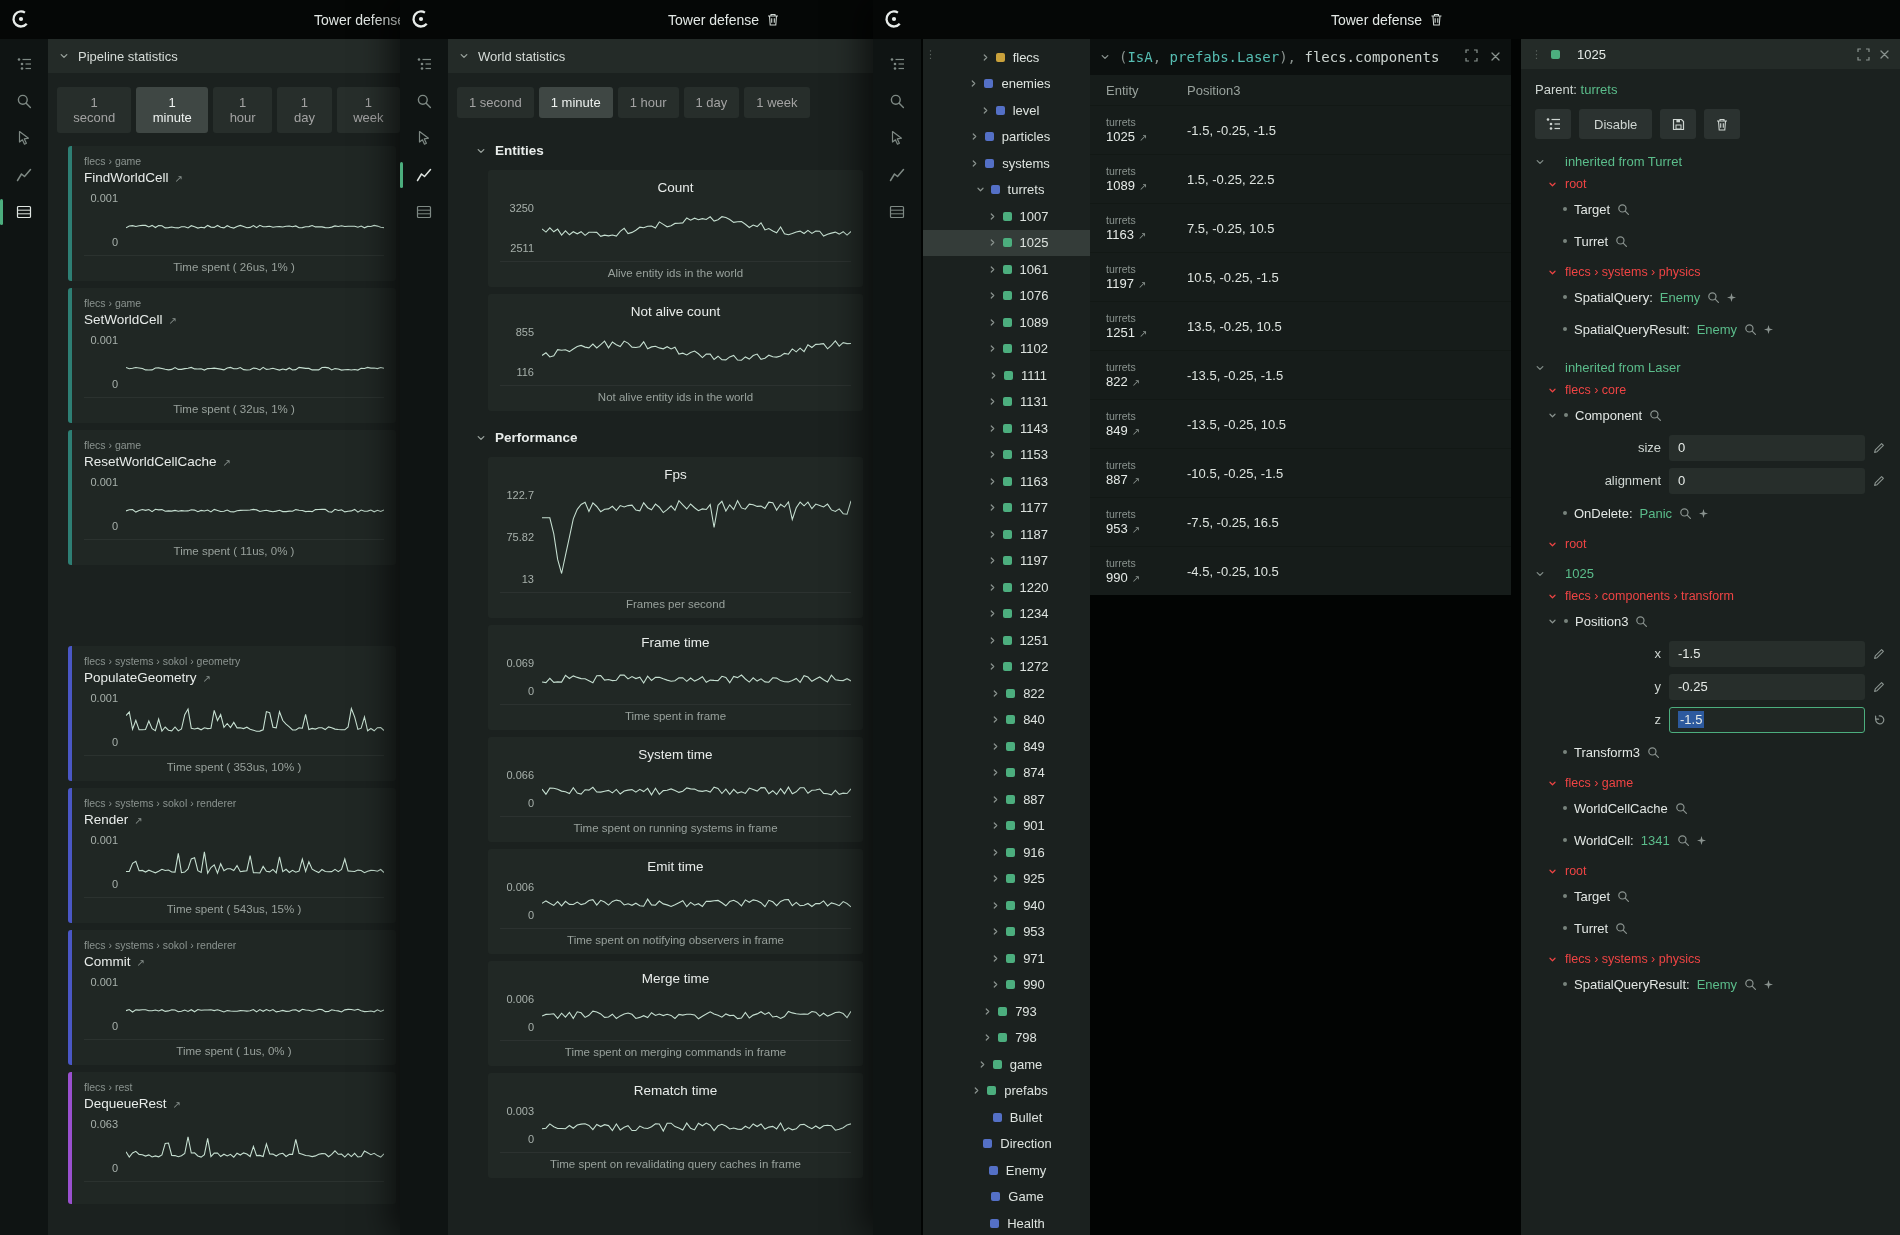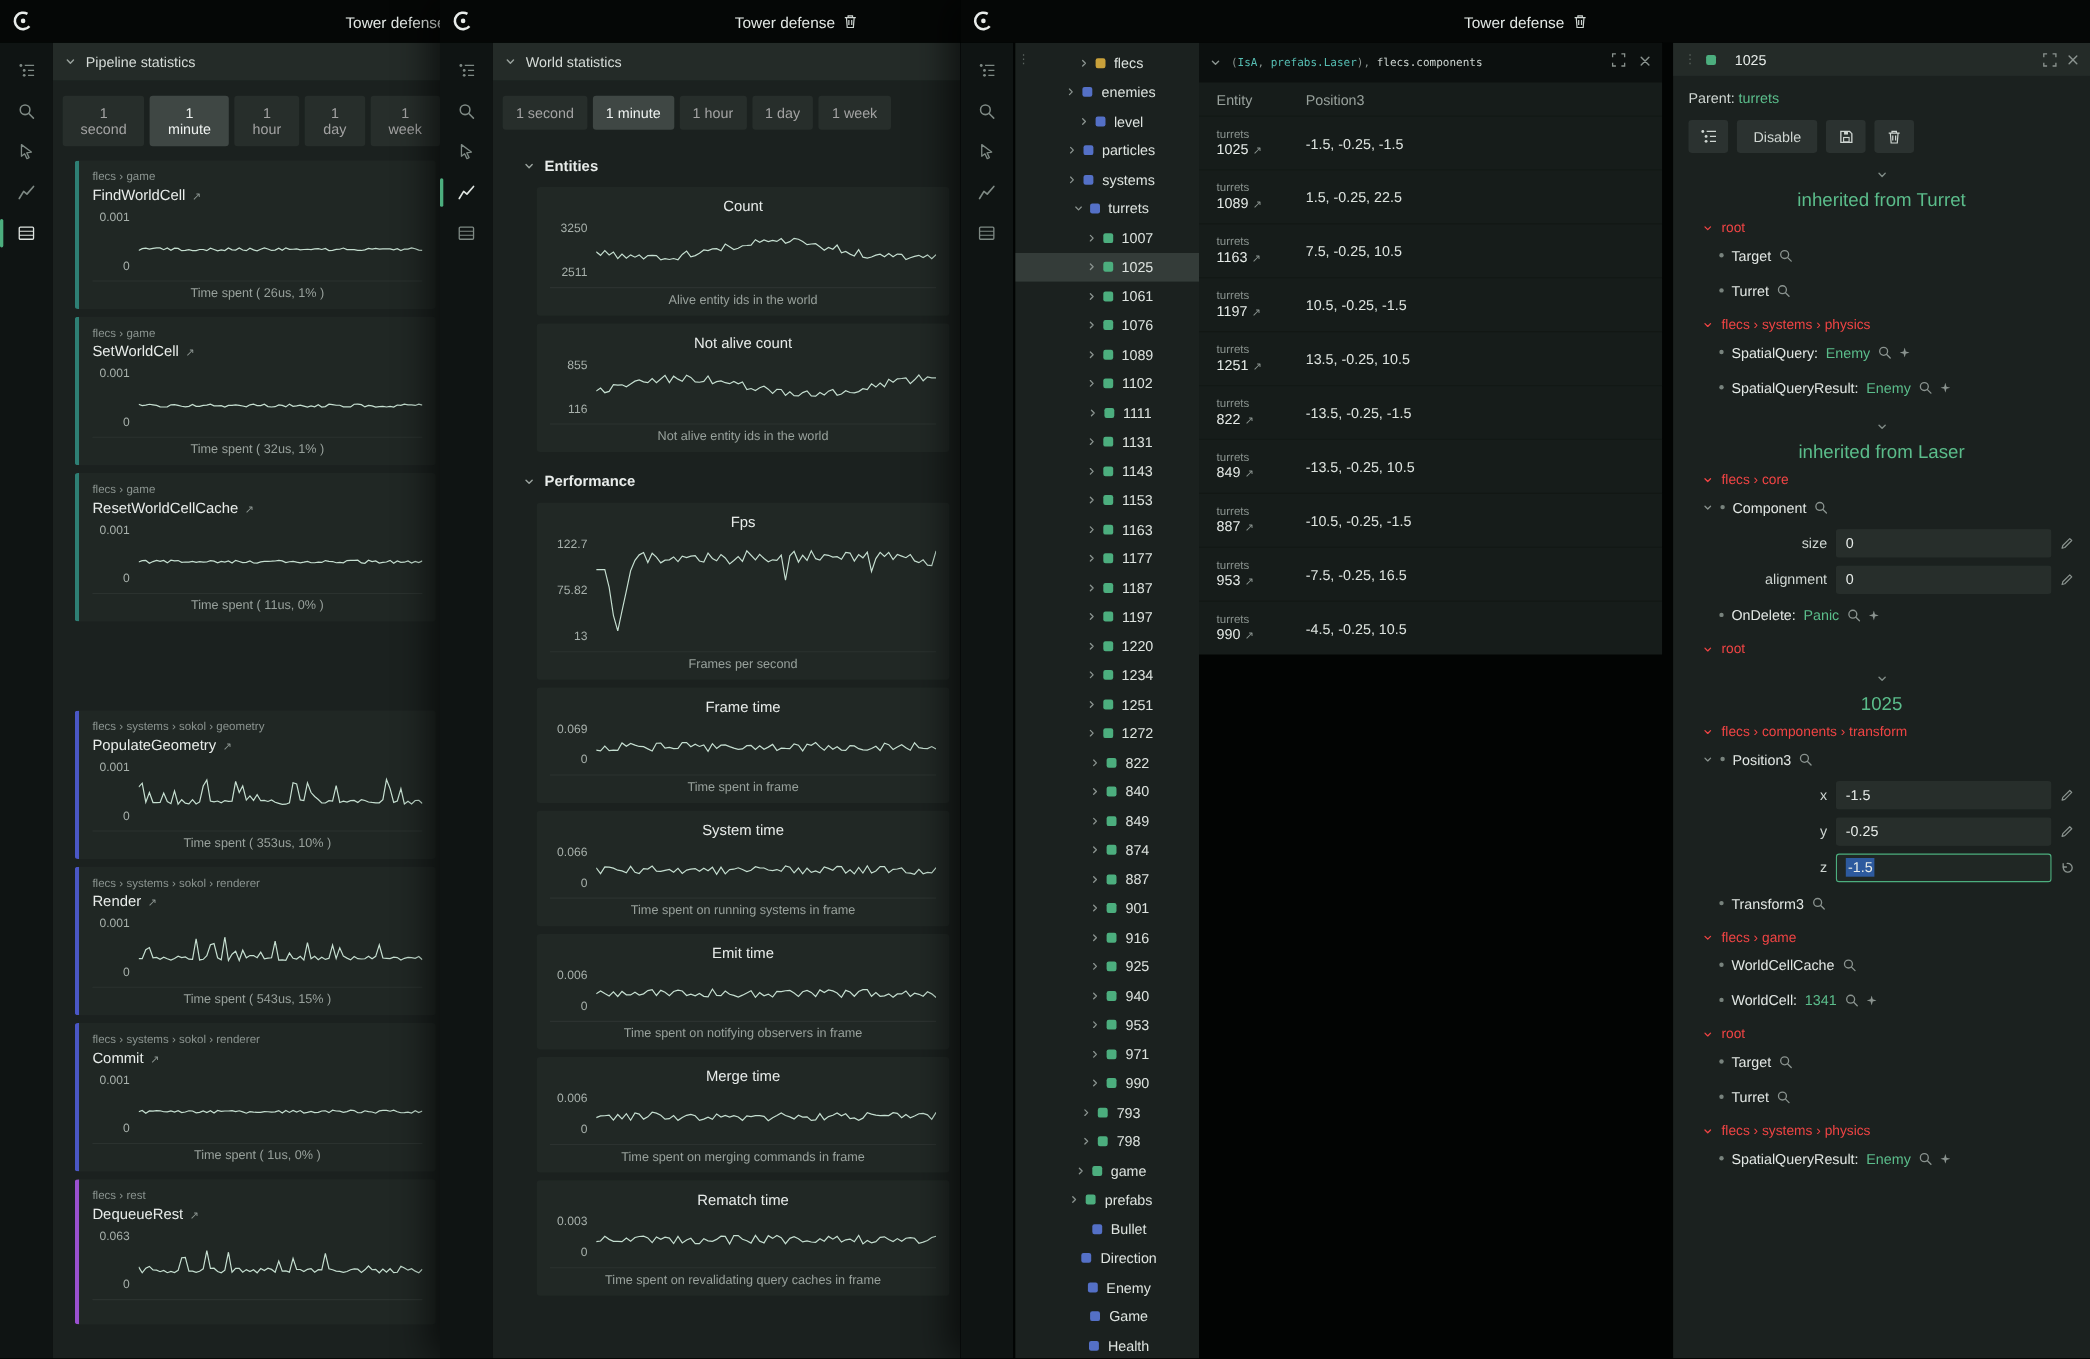--- a/index.html
+++ b/index.html
@@ -64,21 +64,21 @@
         padding-left:7px;cursor:default;justify-content:center;}
   .trow.child{padding-left:23px;}
   .trow.selected{background:#343c39;}
   .tchev{width:15px;color:#8a938f;display:flex;justify-content:flex-start;flex:none;}
   .sq{width:9px;height:9px;border-radius:2px;margin-right:8px;flex:none;}
   
   .qcol{width:421px;margin-left:0;display:flex;flex-direction:column;flex:none;}
   .qpanel{background:#161c1a;}
   .qhead{height:36px;background:#0c100f;display:flex;align-items:center;padding:0 10px;gap:9px;}
   .qhead .chev{color:#8a938f;display:flex;}
-  .qtext{font-family:"DejaVu Sans Mono",monospace;font-size:10px;white-space:nowrap;
+  .qtext{font-family:"DejaVu Sans Mono",monospace;font-size:14px;white-space:nowrap;
          overflow:hidden;flex:1;}
   .qseg.dim{color:#8a938f}.qseg.teal{color:#56bdb2}.qseg.light{color:#ccd4d0}
   .qicons{display:flex;gap:12px;color:#8a938f;align-items:center;}
   .qcolhead{display:flex;height:30px;align-items:center;font-size:13px;color:#98a19c;}
   .qc1{width:97px;padding-left:16px;flex:none;}
   .qrow{display:flex;height:49px;border-top:1px solid #121815;align-items:center;}
   .qc1e{width:97px;padding-left:16px;display:flex;flex-direction:column;justify-content:center;
         gap:2px;flex:none;}
   .qgroup{font-size:10.5px;color:#8a938f;line-height:1;}
   .qid{font-size:13px;color:#e6ebe8;line-height:1;display:flex;gap:4px;align-items:baseline;}
@@ -91,21 +91,21 @@
   .insp-head .spacer-flex{flex:1;}
   .insp-head .hic{color:#8a938f;display:flex;}
   .insp-body{padding:10px 14px 0;overflow:hidden;flex:1;}
   .parent-line{font-size:13px;margin:3px 0 12px;color:#cfd6d2;}
   .plink{color:#5bbd8b;cursor:pointer;}
   .btnrow{display:flex;gap:8px;margin-bottom:8px;}
   .ibtn{height:30px;background:#2b3230;border:none;border-radius:3px;color:#cfd6d2;
         display:flex;align-items:center;justify-content:center;font-size:13px;
         font-family:inherit;padding:0 15px;cursor:pointer;}
   .ibtn.icon-only{width:36px;padding:0;}
-  .irow-sec{display:flex;align-items:center;gap:8px;color:#5bbd8b;font-size:17px;margin:15px 0 3px;flex-direction:column;}
+  .irow-sec{display:flex;align-items:center;gap:20px;color:#5bbd8b;font-size:13px;margin:15px 0 3px;}
   .irow-sec .chev{color:#7f8a85;display:flex;}
   .irow-crumb{display:flex;align-items:center;gap:8px;color:#ef4444;font-size:12.5px;
               margin:8px 0 2px;padding-left:13px;}
   .irow-crumb .chev{display:flex;}
   .irow-item{display:flex;align-items:center;height:32px;padding-left:28px;font-size:13px;
              color:#e2e7e4;gap:7px;}
   .irow-item.expand{padding-left:13px;}
   .irow-item .chev{color:#8a938f;display:flex;}
   .bullet{width:4px;height:4px;border-radius:50%;background:#78837d;flex:none;}
   .ilink{color:#5bbd8b;}

